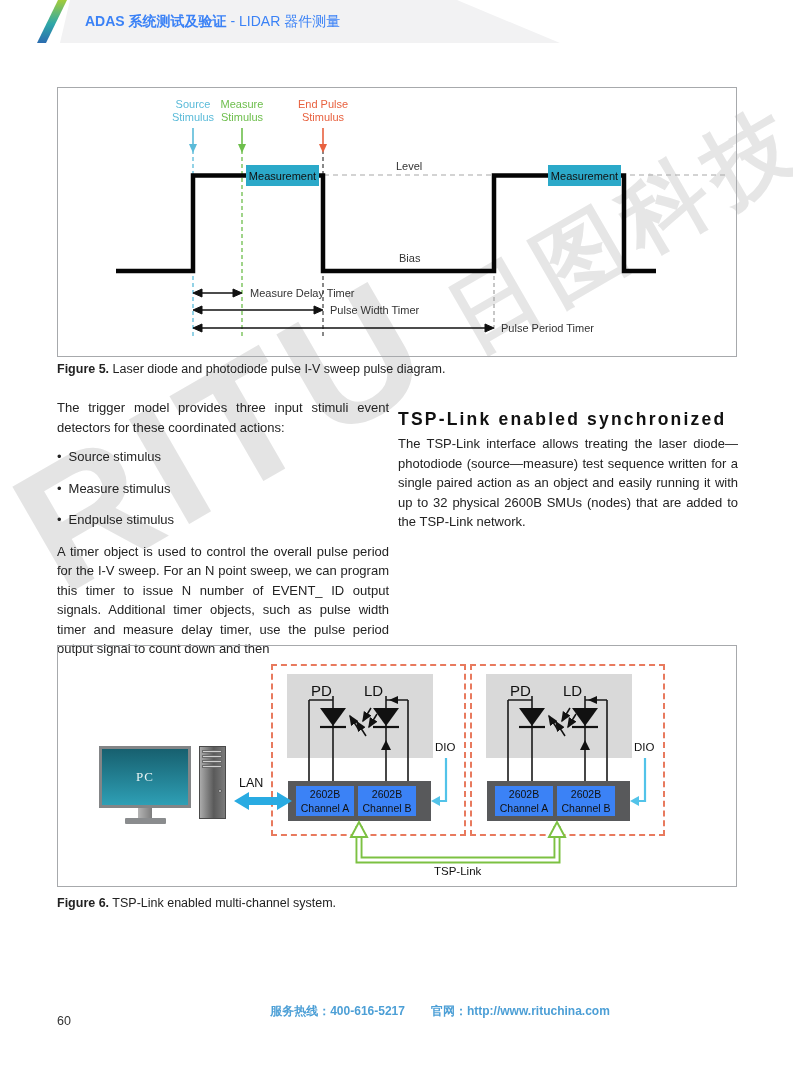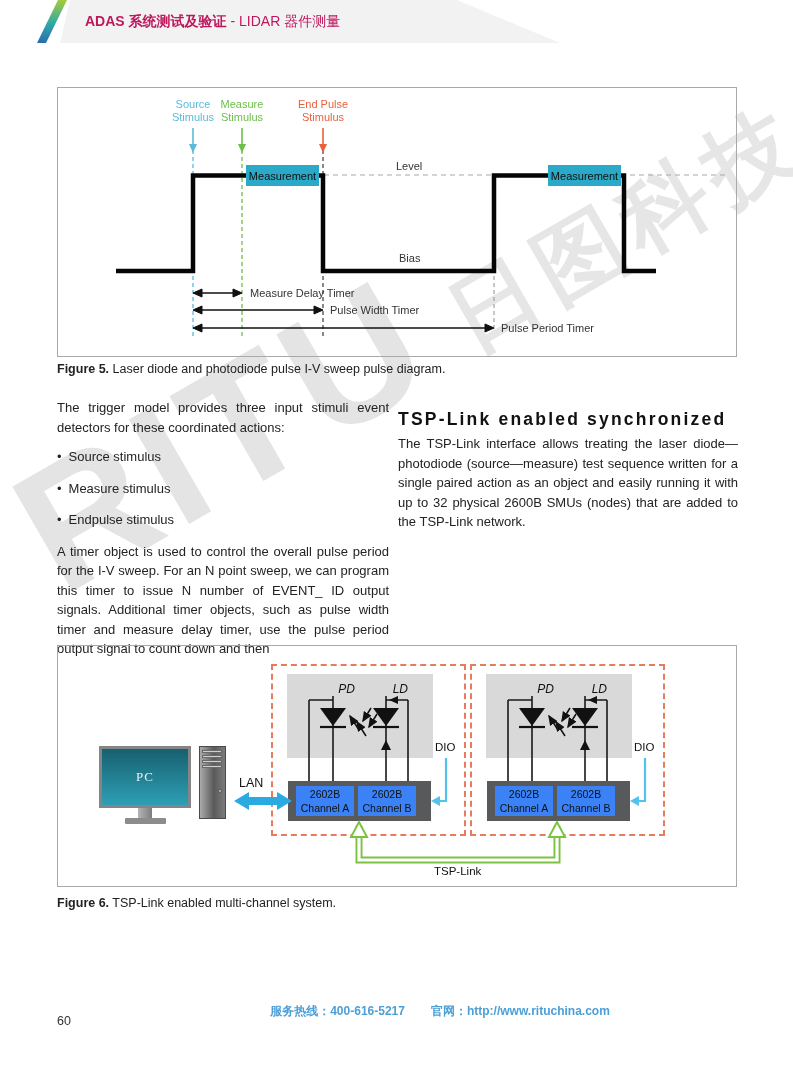--- a/index.html
+++ b/index.html
@@ -15,21 +15,21 @@
 
   .content{position:absolute;inset:0;z-index:1;}
 
   
   .banner{position:absolute;left:0;top:0;width:600px;height:43px;background:#F2F2F3;
           clip-path:polygon(70px 0px,457px 0px,560px 43px,60px 43px);}
   .banner-stripe{position:absolute;left:0;top:0;width:80px;height:43px;
           clip-path:polygon(58px 0px,67px 0px,46px 43px,37px 43px);
           background:linear-gradient(to bottom,#A3CC3A 0%,#2FA8A8 55%,#2B6CB0 100%);}
   .banner-text{position:absolute;left:85px;top:0;height:43px;line-height:43px;
-          font-size:14px;color:#be185d;white-space:nowrap;}
+          font-size:14px;color:#3b82f6;white-space:nowrap;}
   .banner-text .b1{font-weight:bold;}
 
   
   .figframe{position:absolute;border:1px solid #A7A9AC;background:transparent;}
   .caption{position:absolute;font-size:12.5px;color:#222;}
   .caption .cb{font-weight:bold;}
 
   
   .stim{position:absolute;width:66px;text-align:center;font-size:11px;line-height:12.5px;top:10px;}
   .meas-box{position:absolute;width:73px;height:21px;background:#2BA9C9;color:#111;
@@ -42,21 +42,21 @@
   .bullet-row .dot{margin-right:7px;}
   .sec-head{font-weight:bold;color:#111;font-size:17.5px;line-height:21px;text-align:left;}
   .sec-head .h1{letter-spacing:2.2px;white-space:nowrap;}
   .sec-head .h2{letter-spacing:0.6px;} .mt10{margin-top:10px;} .mt9{margin-top:9px;}
   .headwrap{margin:11px 0 4px 0;}
 
   
   .dashed-box{position:absolute;top:18px;width:195px;height:172px;border:2px dashed #E87A5E;box-sizing:border-box;}
   .gray-panel{position:absolute;top:28px;width:146px;height:84px;background:#D9D9D9;}
   .f6lab{position:absolute;font-size:11.5px;color:#111;white-space:nowrap;}
-  .diode-lab{position:absolute;top:36px;width:44px;text-align:right;font-size:12px;color:#111;font-style:italic;}
+  .diode-lab{position:absolute;top:36px;width:44px;text-align:left;font-size:15px;color:#111;}
   .smu-outer{position:absolute;top:135px;width:143px;height:40px;background:#58595B;}
   .smu-box{position:absolute;top:140px;width:58px;height:30px;background:#3b82f6;
            font-size:10.5px;line-height:14px;text-align:center;color:#111;
            display:flex;flex-direction:column;justify-content:center;}
   .monitor{position:absolute;left:41px;top:100px;width:92px;height:62px;border:3px solid #838587;
            box-sizing:border-box;background:linear-gradient(to bottom,#17606F 0%,#2E9FB5 100%);
            display:flex;align-items:center;justify-content:center;}
   .monitor .pc{color:#E8F4F4;font-family:"Liberation Serif",serif;font-size:13px;letter-spacing:1px;}
   .mon-neck{position:absolute;left:80px;top:162px;width:14px;height:10px;background:linear-gradient(to right,#b5b5b5,#7d7d7d);}
   .mon-base{position:absolute;left:67px;top:172px;width:41px;height:6px;background:#8a8c8e;border-radius:1px;}

